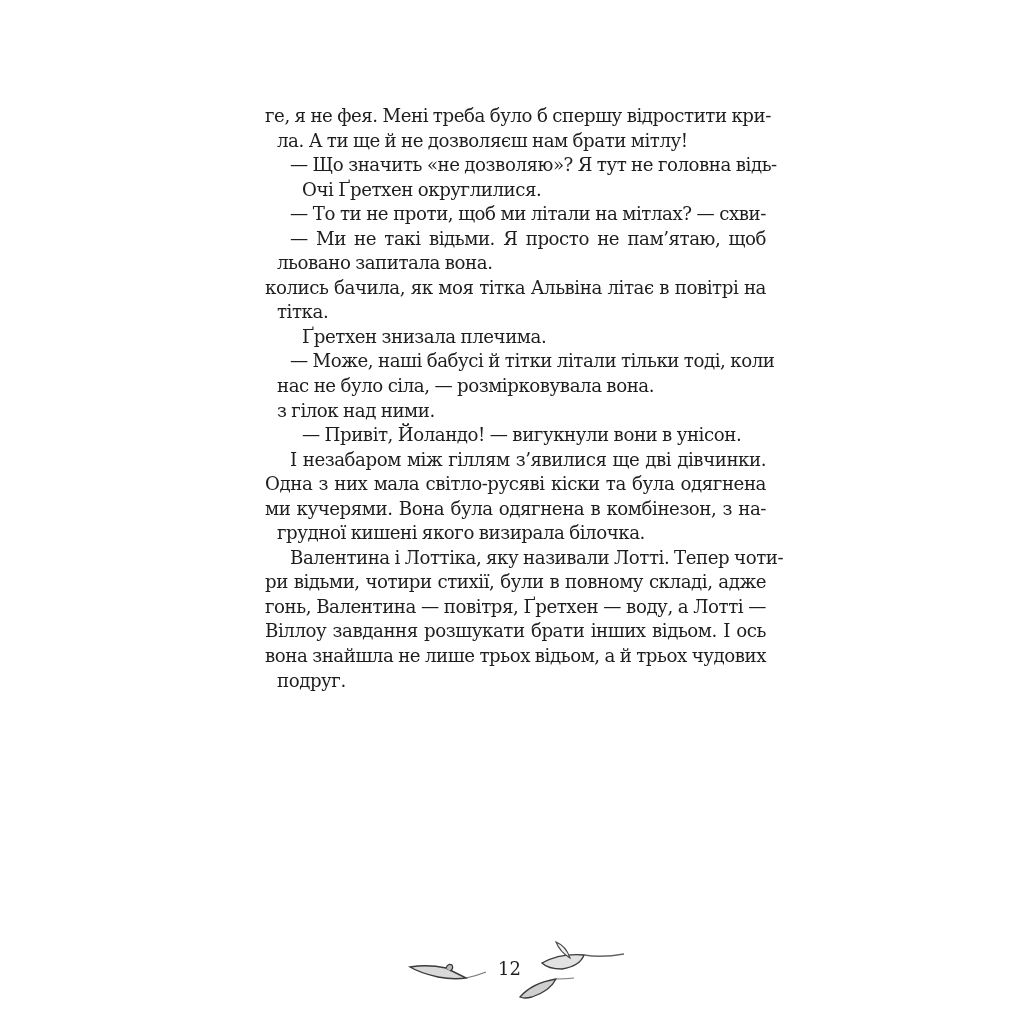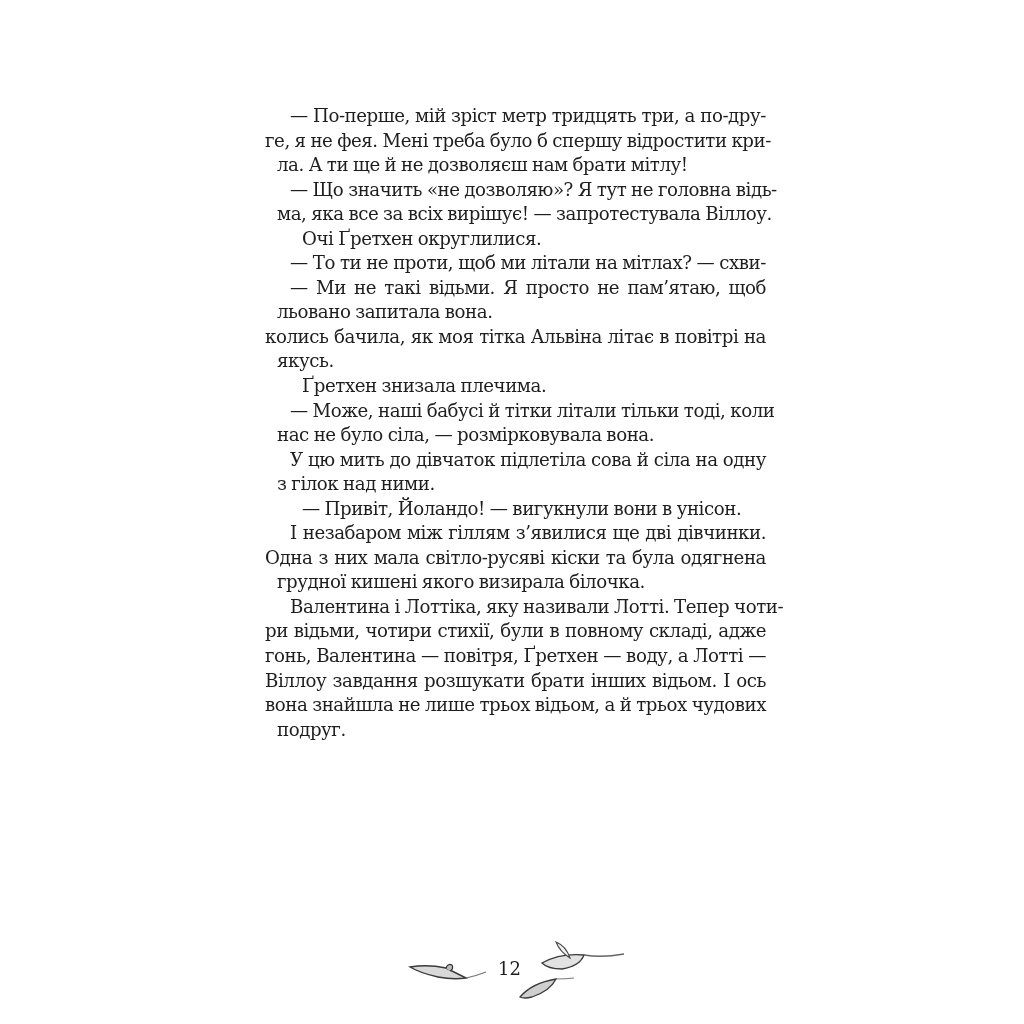--- a/index.html
+++ b/index.html
@@ -36,39 +36,37 @@
     font-family: "DejaVu Serif", "Liberation Serif", serif;
     font-size: 18px; color: #1e1e1e; text-align: center;
   }
   .leaf { position: absolute; }
 </style>
 </head>
 <body>
 
 <div class="page">
   <div class="text-block">
-    <span class="line indent">— По-перше, мій зріст метр тридцять три, а по-дру-</span>
     <span class="line">ге, я не фея. Мені треба було б спершу відростити кри-</span>
     <span class="line last">ла. А ти ще й не дозволяєш нам брати мітлу!</span>
     <span class="line indent">— Що значить «не дозволяю»? Я тут не головна відь-</span>
-    <span class="line last">ма, яка все за всіх вирішує! — запротестувала Віллоу.</span>
     <span class="line indent last">Очі Ґретхен округлилися.</span>
     <span class="line indent">— То ти не проти, щоб ми літали на мітлах? — схви-</span>
     <span class="line indent">— Ми не такі відьми. Я просто не пам’ятаю, щоб</span>
     <span class="line last">льовано запитала вона.</span>
     <span class="line">колись бачила, як моя тітка Альвіна літає в повітрі на</span>
-    <span class="line last">якусь.</span>
+    <span class="line last">тітка.</span>
     <span class="line indent last">Ґретхен знизала плечима.</span>
     <span class="line indent">— Може, наші бабусі й тітки літали тільки тоді, коли</span>
     <span class="line last">нас не було сіла, — розмірковувала вона.</span>
-    <span class="line indent">У цю мить до дівчаток підлетіла сова й сіла на одну</span>
     <span class="line last">з гілок над ними.</span>
     <span class="line indent last">— Привіт, Йоландо! — вигукнули вони в унісон.</span>
     <span class="line indent">І незабаром між гіллям з’явилися ще дві дівчинки.</span>
     <span class="line">Одна з них мала світло-русяві кіски та була одягнена</span>
+    <span class="line">ми кучерями. Вона була одягнена в комбінезон, з на-</span>
     <span class="line last">грудної кишені якого визирала білочка.</span>
     <span class="line indent">Валентина і Лоттіка, яку називали Лотті. Тепер чоти-</span>
     <span class="line">ри відьми, чотири стихії, були в повному складі, адже</span>
     <span class="line">гонь, Валентина — повітря, Ґретхен — воду, а Лотті —</span>
     <span class="line">Віллоу завдання розшукати брати інших відьом. І ось</span>
     <span class="line">вона знайшла не лише трьох відьом, а й трьох чудових</span>
     <span class="line last">подруг.</span>
   </div>
 
   <div class="footer">

